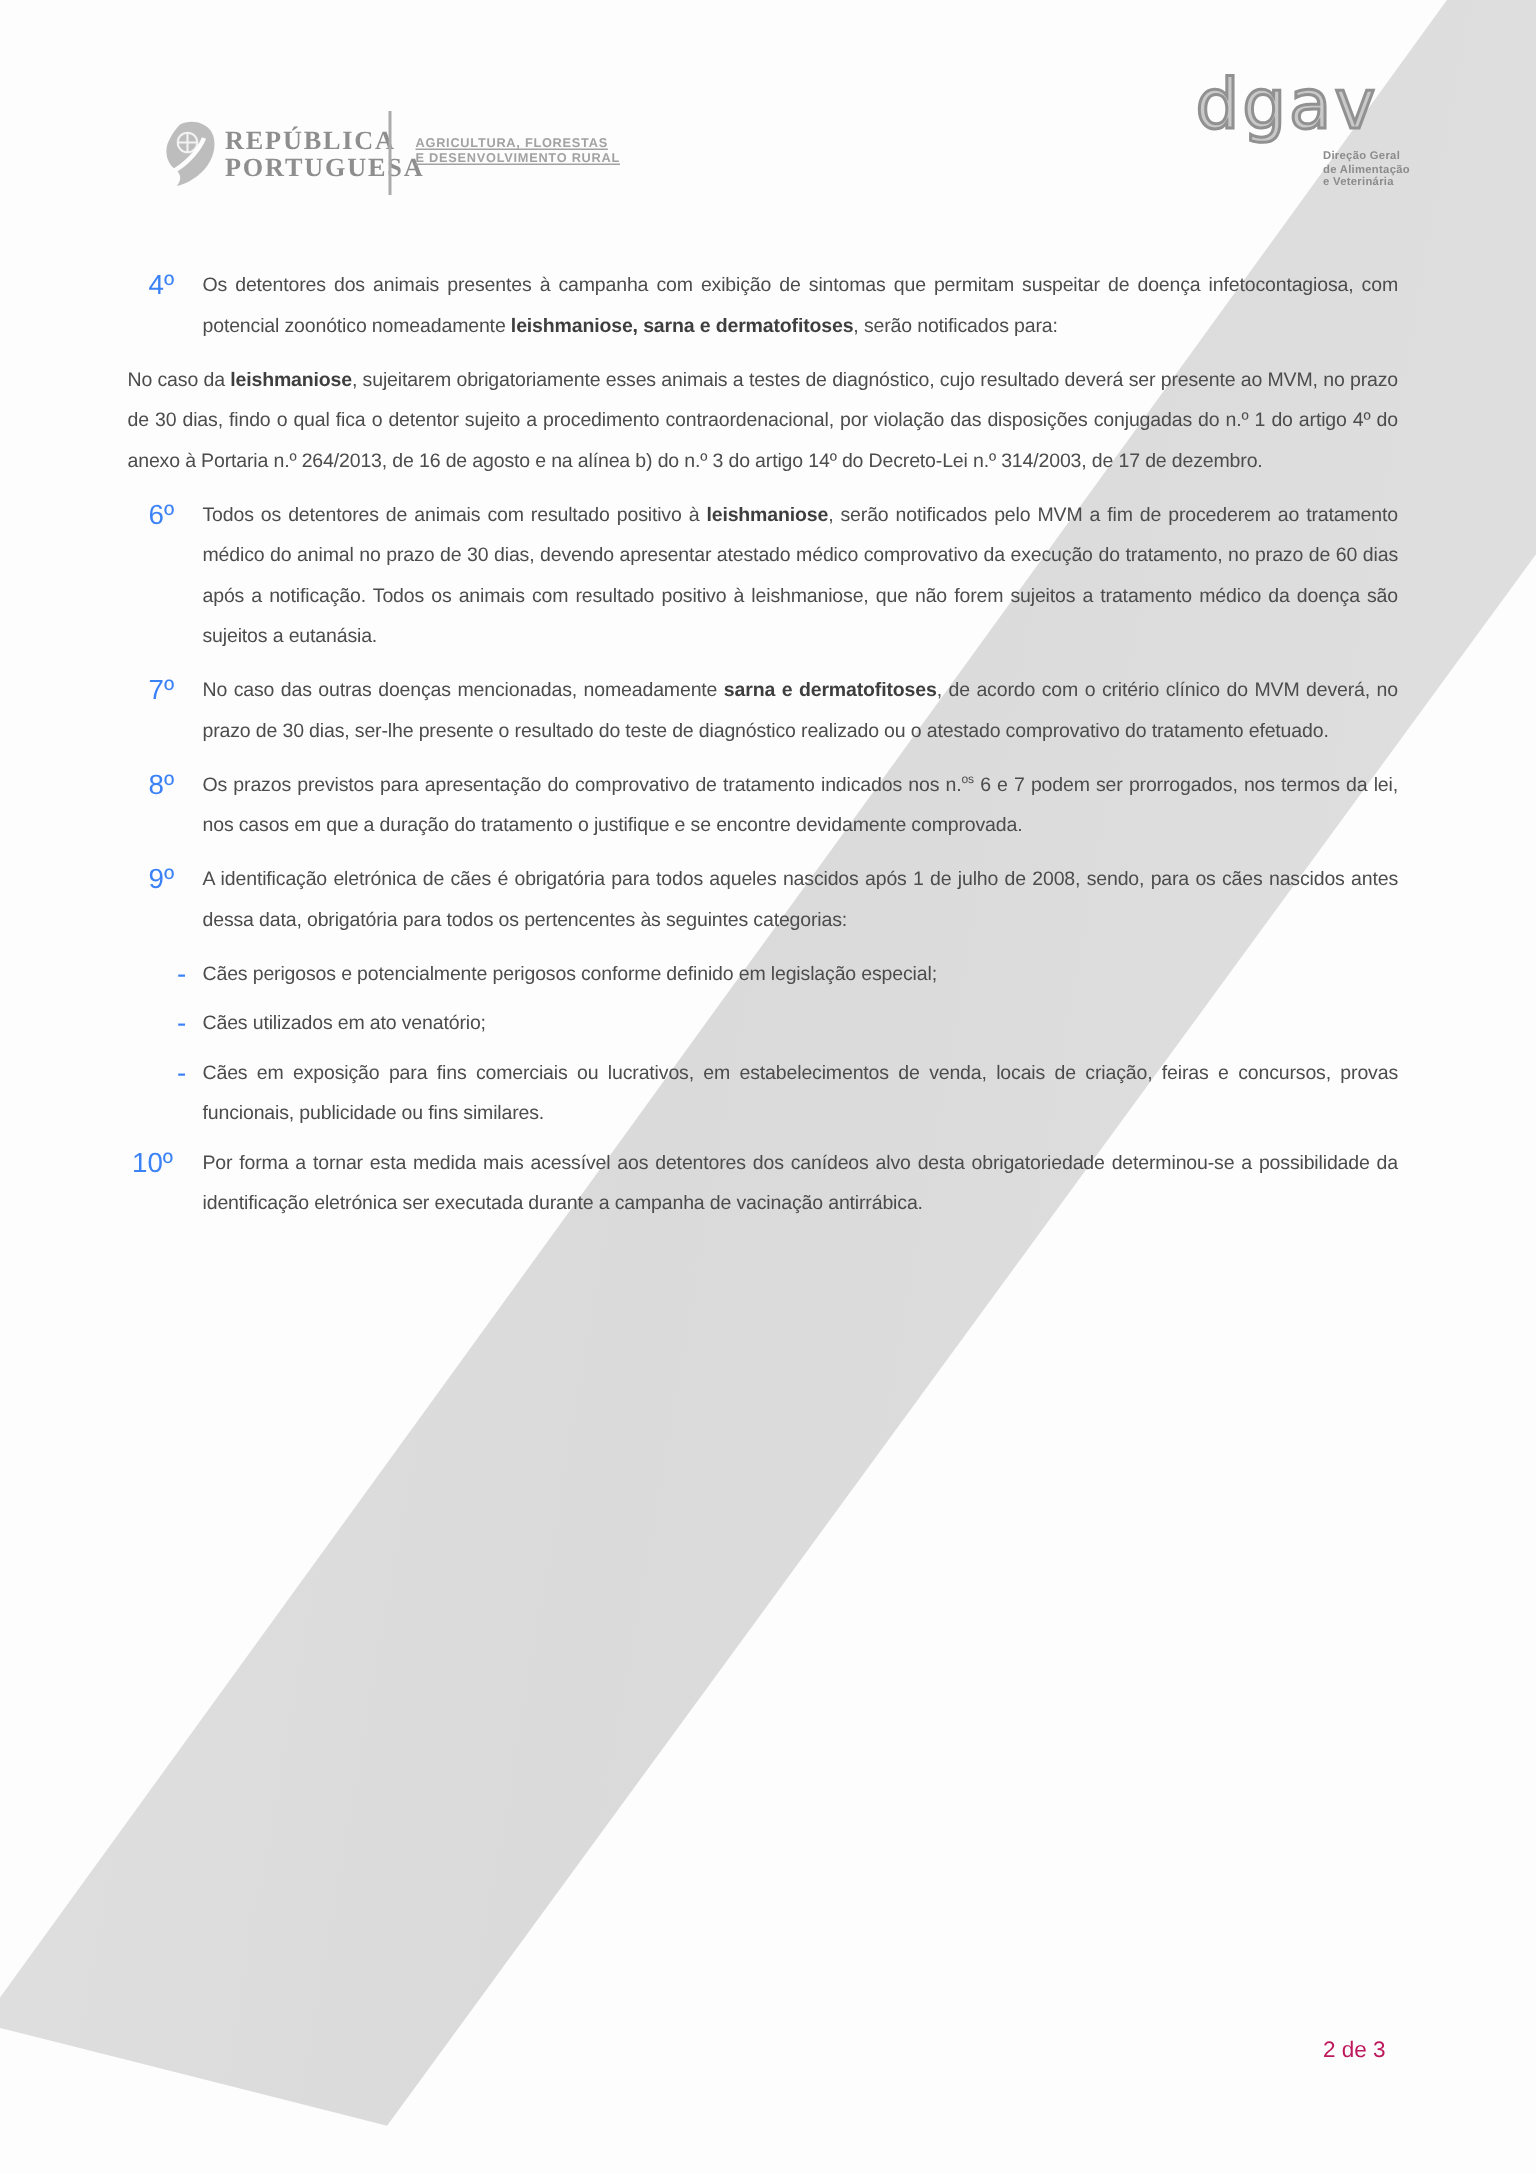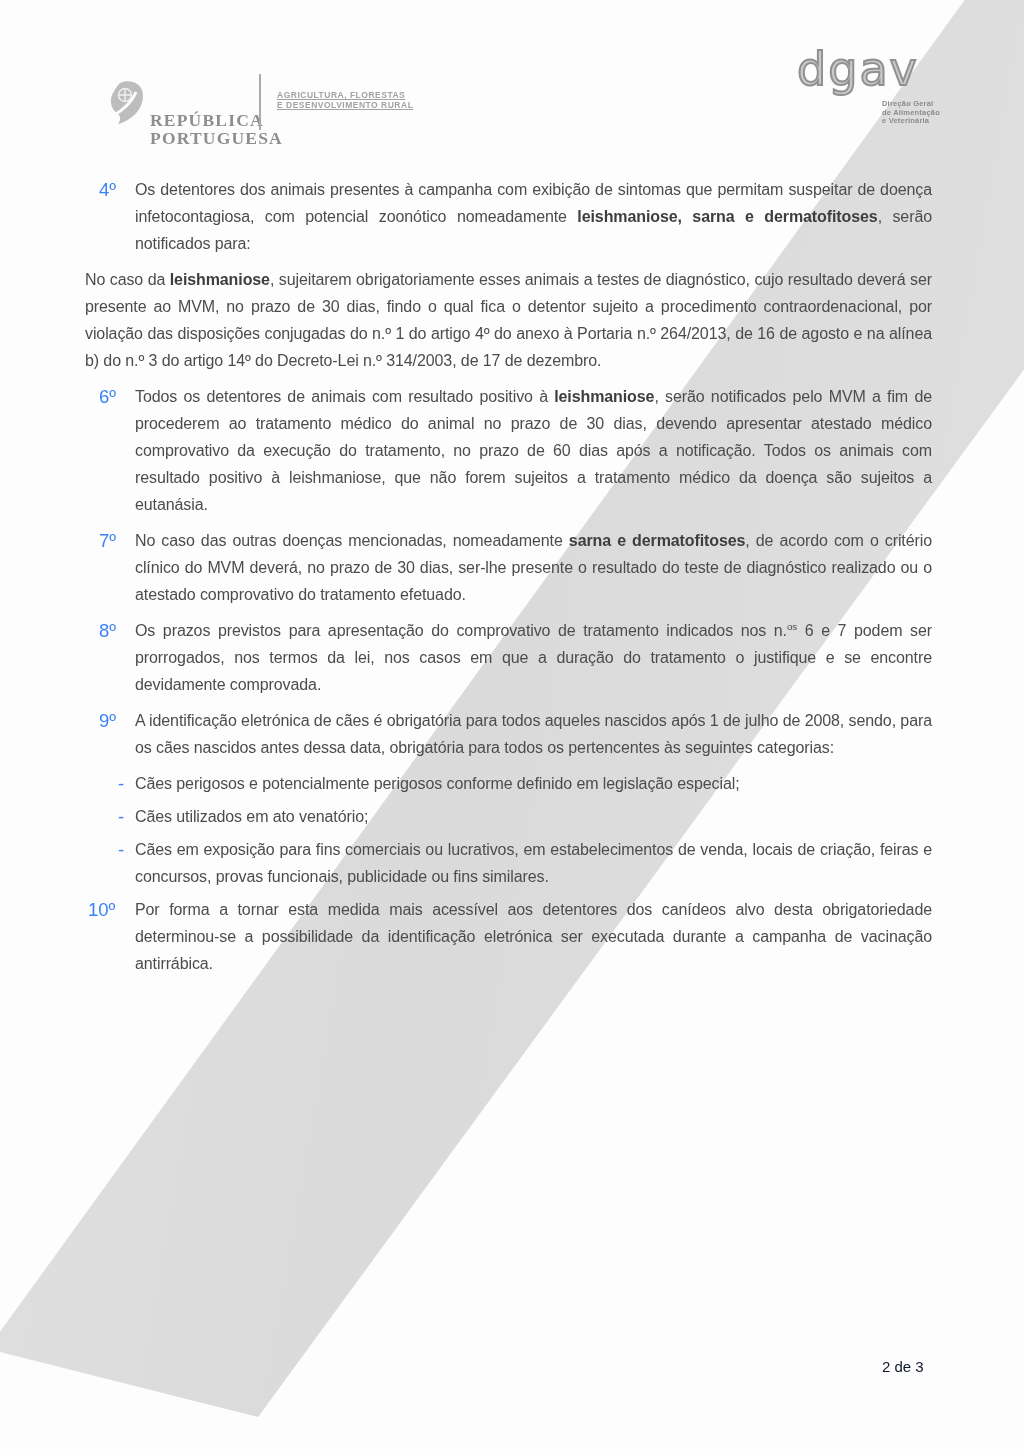--- a/index.html
+++ b/index.html
@@ -16,21 +16,21 @@
     clip-path:polygon(94.2% 0%, 100% 0%, 100% 25.5%, 25.2% 97.8%, 0% 93.3%, 0% 91.9%);
     z-index:0;
   }
   .layer { position:relative; z-index:1; }
 
   
   .emblem { position:absolute; left:108px; top:80px; }
   .gov-name {
     position:absolute; left:150px; top:84px;
     font-family:"Liberation Serif", serif; font-weight:600;
-    font-size:17.5px; line-height:18px; letter-spacing:1.2px; color:#8e8e8e;margin-top:27px;
+    font-size:17.5px; line-height:18px; letter-spacing:1.2px; color:#8e8e8e;
   }
   .hdr-divider { position:absolute; left:259px; top:74px; width:2px; height:56px; background:#ababab; }
   .ministry {
     position:absolute; left:277px; top:91px;
     font-size:8.5px; line-height:9.5px; letter-spacing:.5px; color:#a2a2a2; font-weight:bold;text-decoration:underline;
   }
   .dgav-word {
     position:absolute; left:797px; top:42px;
     font-family:"DejaVu Sans", sans-serif; font-size:46px; line-height:54px;
     letter-spacing:2px; color:#c9c9c9; -webkit-text-stroke:2px #919191; font-weight:400;
@@ -42,30 +42,30 @@
 
   
   .doc { position:absolute; left:85px; top:176px; width:847px; }
   .item { display:flex; margin:0 0 9px 0; }
   .num {
     flex:0 0 50px; box-sizing:border-box; padding-left:14px;
     font-size:18.5px; line-height:27px; color:#3b82f6;
   }
   .item.tens .num { padding-left:3px; }
   .txt {
-    flex:1; margin:0; font-size:16px; line-height:27px;
+    flex:1; margin:0; font-size:13px; line-height:27px;
     text-align:justify; color:#4c4c4c; letter-spacing:-0.1px;
   }
   .txt b { color:#3e3e3e; }
   .txt sup { font-size:62%; line-height:0;margin-top:17px; }
   .item.bullet { margin-left:33px; margin-bottom:6px; }
   .item.bullet .num { flex:0 0 17px; padding-left:0; }
 
   
-  .page-num { position:absolute; left:882px; top:1358px; font-size:15px; color:#0f172a; }
+  .page-num { position:absolute; left:882px; top:1358px; font-size:15px; color:#be185d; }
 </style>
 </head>
 <body>
 
 <div class="page">
 
   <div class="scan-band"></div>
 
   <header class="layer">
     <svg class="emblem" width="38" height="46" viewBox="0 0 38 46">

